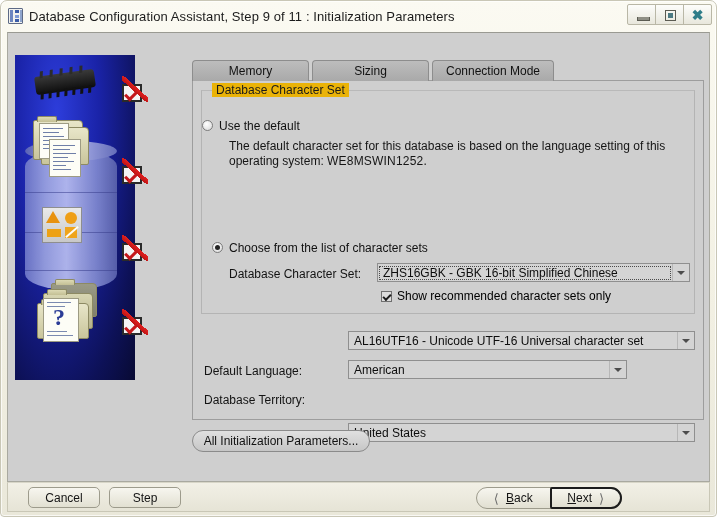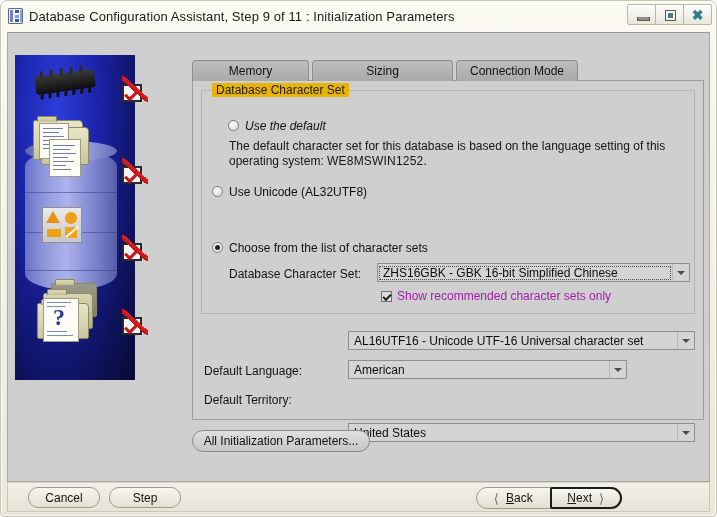--- a/index.html
+++ b/index.html
@@ -271,21 +271,21 @@
     background: linear-gradient(180deg,#bdbdbd,#a9a9a9);
     border:1px solid #8d8d8d;
     border-bottom:none;
     border-radius: 4px 4px 0 0;
     margin-right:3px;
     padding:0 14px;
     cursor:default;
     white-space:nowrap;
   }
   .tab.w-mem{ width:117px; padding:0;}
-  .tab.w-siz{ width:141px; padding:0;}
+  .tab.w-siz{ width:117px; padding:0;}
   .tab.w-conn{ width:122px; padding:0;}
   .tab.active{
     background:#cfcfcf;
     border-color:#9a9a9a;
     height:23px;
     color:#000;
     position:relative;
     z-index:5;
     font-size:12.5px;
   }
@@ -408,21 +408,21 @@
     flex:none;
   }
   .cbox.checked::after{
     content:"";
     position:absolute; left:1px; top:2px;
     width:6px;height:3px;
     border-left:2px solid #1b1b1b;
     border-bottom:2px solid #1b1b1b;
     transform: rotate(-45deg);
   }
-  .cb-label{ font-size:12px; color:#a21caf; white-space:nowrap; }
+  .cb-label{ font-size:12px; color:#000000; white-space:nowrap; }
 
   
   .capsule{
     position:absolute;
     box-sizing:border-box;
     height:22px;
     background: linear-gradient(180deg,#e0e0e0,#c6c6c6);
     border:1px solid #8b8b8b;
     border-radius:11px;
     display:flex; align-items:center; justify-content:center;
@@ -440,21 +440,21 @@
     background: linear-gradient(180deg,#f2f0e6,#e6e4d6);
     border:1px solid #c9c7b6;
     border-top-color:#d8d6c8;
   }
   .btn-pill{
     position:absolute;
     box-sizing:border-box;
     height:21px;
     background: linear-gradient(180deg,#f7f6ef,#e2e0d2);
     border:1px solid #9d9b8c;
-    border-radius:10px;
+    border-radius:5px;
     display:flex; align-items:center; justify-content:center;
     font-size:12px; color:#141414;
     cursor:default; white-space:nowrap;
   }
   .navgroup{
     position:absolute;
     left:468px; top:4px;
     width:146px; height:22px;
     box-sizing:border-box;
     background: linear-gradient(180deg,#f7f6ef,#e1dfd1);
@@ -610,35 +610,31 @@
     <div class="tab w-conn">
       <span>Connection Mode</span>
     </div>
   </div>
 
   <div class="panel">
 
     <div class="group">
       <div class="group-title">Database Character Set</div>
 
-      <div class="radio-row" style="left:26px; top:28px;font-style:italic;">
+      <div class="radio-row" style="left:0; top:28px;">
         <span class="radio"></span>
         <span class="radio-label">Use the default</span>
       </div>
       <div class="desc" style="left:27px; top:48px;">
         <div>The default character set for this database is based on the language setting of this</div>
         <div>
           <span>operating system: </span><span class="mono-ish">WE8MSWIN1252.</span>
         </div>
       </div>
 
-      <div class="radio-row" style="left:10px; top:94px;">
-        <span class="radio"></span>
-        <span class="radio-label">Use Unicode (AL32UTF8)</span>
-      </div>
 
       <div class="radio-row" style="left:10px; top:150px;">
         <span class="radio sel"></span>
         <span class="radio-label">Choose from the list of character sets</span>
       </div>
 
       <div class="field-label" style="left:27px; top:176px;">Database Character Set:</div>
       <div class="combo focused" style="left:175px; top:172px; width:313px;">
         <span class="val">ZHS16GBK - GBK 16-bit Simplified Chinese</span>
         <span class="arrowbox">
@@ -660,21 +656,21 @@
     </div>
 
     <div class="field-label" style="left:11px; top:283px;">Default Language:</div>
     <div class="combo" style="left:155px; top:279px; width:279px;">
       <span class="val">American</span>
       <span class="arrowbox">
           <span class="arrow-dn"></span>
         </span>
     </div>
 
-    <div class="field-label" style="left:11px; top:312px;">Default Territory:</div>
+    <div class="field-label" style="left:11px; top:312px;">Database Territory:</div>
     <div class="combo" style="left:155px; top:308px; width:347px;margin-top:34px;">
       <span class="val">United States</span>
       <span class="arrowbox">
           <span class="arrow-dn"></span>
         </span>
     </div>
   </div>
 
   <div class="capsule" style="left:191px; top:429px; width:178px;">
     <span>All Initialization Parameters...</span>

